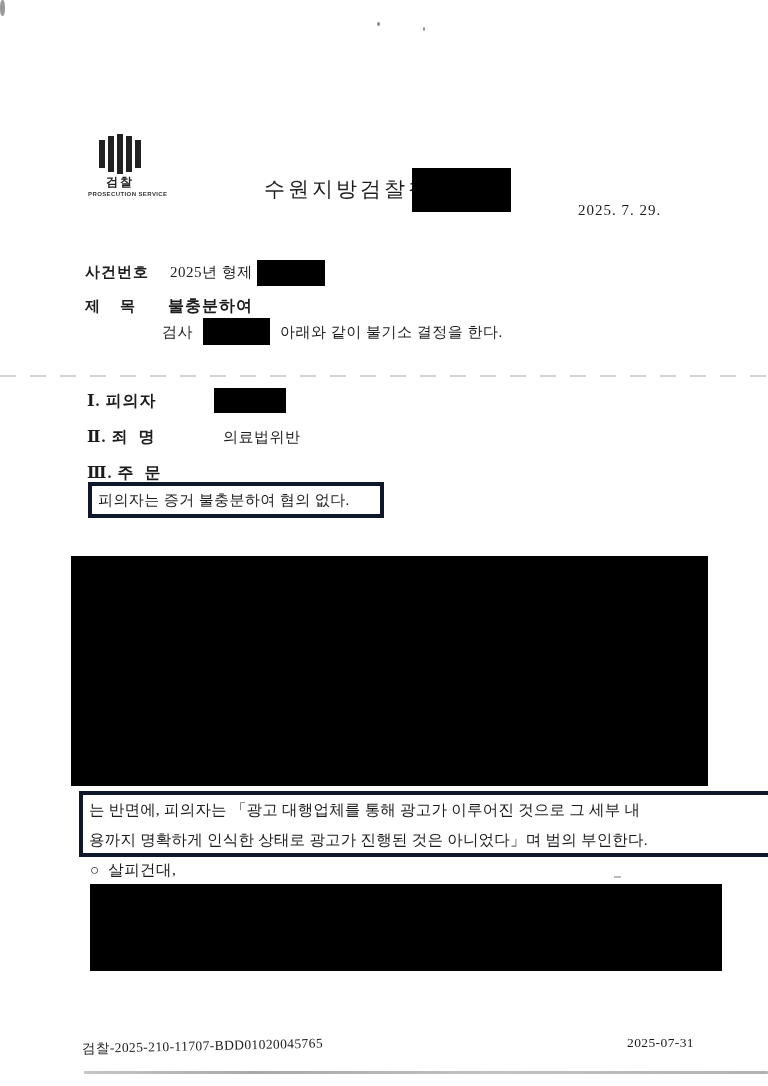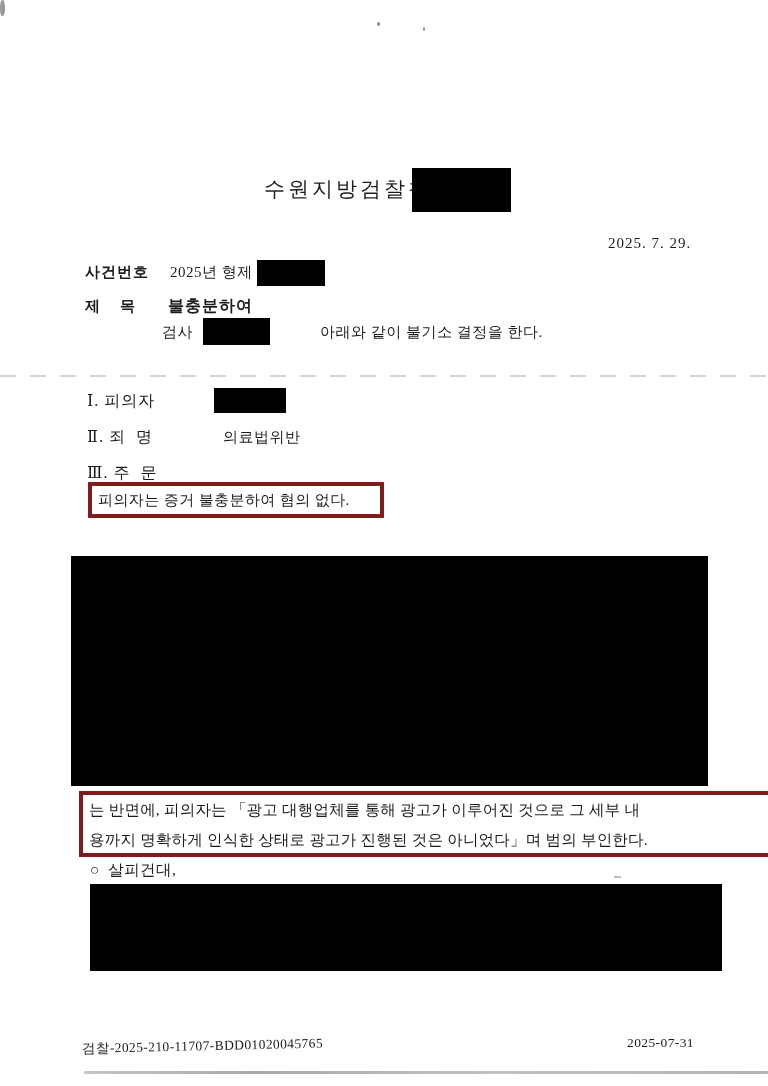--- a/index.html
+++ b/index.html
@@ -23,26 +23,26 @@
   .logo-kr{font-weight:bold;font-size:12px;letter-spacing:2px;color:#222;
            font-family:"Liberation Sans","DejaVu Sans",sans-serif;}
   .logo-en{font-size:6px;letter-spacing:.4px;color:#333;white-space:nowrap;
            font-family:"Liberation Sans","DejaVu Sans",sans-serif;font-weight:bold;}
   
   .office-title{font-size:21px;letter-spacing:3px;font-weight:500;}
   .doc-date{font-size:15px;letter-spacing:1px;}
   .lbl{font-size:15px;font-weight:bold;white-space:pre;letter-spacing:1px;}
   .val{font-size:15px;white-space:pre;letter-spacing:.5px;}
   .val-b{font-size:16px;font-weight:bold;white-space:pre;letter-spacing:1px;}
-  .sec{font-size:16px;font-weight:normal;white-space:pre;letter-spacing:1px;}
+  .sec{font-size:16px;font-weight:bold;white-space:pre;letter-spacing:1px;}
   .body-t{font-size:15px;white-space:pre;letter-spacing:.4px;}
   
   .redact{background:#000;}
   
-  .hl-box{border:4px solid #7f1d1d;background:transparent;box-sizing:border-box;}
+  .hl-box{border:4px solid #0f172a;background:transparent;box-sizing:border-box;}
   .hl-text{font-size:15px;letter-spacing:.4px;white-space:pre;}
   .hl-lines{font-size:15.5px;line-height:30px;letter-spacing:.2px;white-space:pre;}
   
   .footer-t{font-size:13.5px;letter-spacing:.4px;white-space:nowrap;}
   
   .seam{height:2px;opacity:.5;
         background:repeating-linear-gradient(90deg,#a9a9a9 0 16px,transparent 16px 30px);}
   .bottom-edge{height:3px;border-radius:1px;
         background:linear-gradient(90deg,#c6c6c6,#a9a9a9 25%,#c2c2c2 60%,#b3b3b3);}
   .smudge{background:#777;border-radius:45%;opacity:.75;}
@@ -52,35 +52,46 @@
 <body>
 
 <div class="page">
 
   <div class="abs smudge" style="left:0;top:8;width:5px;height:16px;"></div>
   <div class="abs speck" style="left:377px;top:22px;width:3px;height:4px;"></div>
   <div class="abs speck" style="left:423px;top:27px;width:2px;height:4px;"></div>
   <div class="abs seam" style="left:0;top:375px;width:768px;"></div>
   <div class="abs" style="left:614px;top:876px;width:7px;height:2px;background:#bbb;"></div>
 
+  <div class="abs" style="left:88px;top:134px;width:64px;text-align:center;">
+    <div class="logo-bars" style="justify-content:center;">
+      <i></i>
+        <i></i>
+        <i></i>
+        <i></i>
+        <i></i>
+    </div>
+    <div class="logo-kr">검찰</div>
+    <div class="logo-en">PROSECUTION SERVICE</div>
+  </div>
 
   <div class="abs office-title" style="left:264px;top:175px;">수원지방검찰청</div>
   <div class="abs redact" style="left:412px;top:168px;width:99px;height:44px;"></div>
-  <div class="abs doc-date" style="left:608px;top:202px;margin-top:33px;">2025. 7. 29.</div>
+  <div class="abs doc-date" style="left:578px;top:202px;">2025. 7. 29.</div>
 
   <div class="abs lbl" style="left:85px;top:263px;">사건번호</div>
   <div class="abs val" style="left:170px;top:263px;">2025년 형제</div>
   <div class="abs redact" style="left:257px;top:260px;width:68px;height:26px;"></div>
 
   <div class="abs lbl" style="left:85px;top:297px;">제    목</div>
   <div class="abs val-b" style="left:168px;top:296px;">불충분하여</div>
 
   <div class="abs val" style="left:162px;top:323px;">검사</div>
   <div class="abs redact" style="left:203px;top:318px;width:67px;height:27px;"></div>
-  <div class="abs val" style="left:280px;top:323px;margin-left:40px;">아래와 같이 불기소 결정을 한다.</div>
+  <div class="abs val" style="left:280px;top:323px;">아래와 같이 불기소 결정을 한다.</div>
 
   <div class="abs sec" style="left:87px;top:391px;">Ⅰ. 피의자</div>
   <div class="abs redact" style="left:214px;top:388px;width:72px;height:25px;"></div>
 
   <div class="abs sec" style="left:87px;top:427px;">Ⅱ. 죄  명</div>
   <div class="abs val" style="left:223px;top:428px;">의료법위반</div>
 
   <div class="abs sec" style="left:87px;top:463px;">Ⅲ. 주  문</div>
   <div class="abs hl-box" style="left:88px;top:482px;width:296px;height:36px;">
     <div class="hl-text" style="margin:5px 0 0 6px;">피의자는 증거 불충분하여 혐의 없다.</div>

